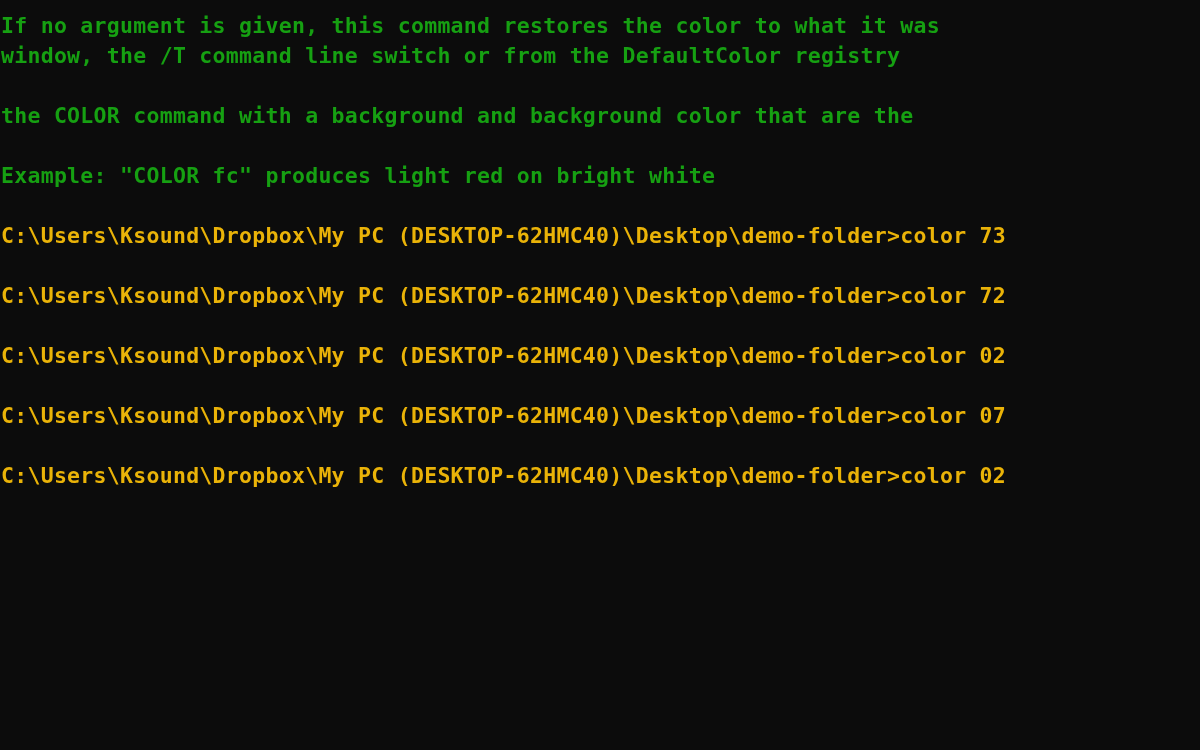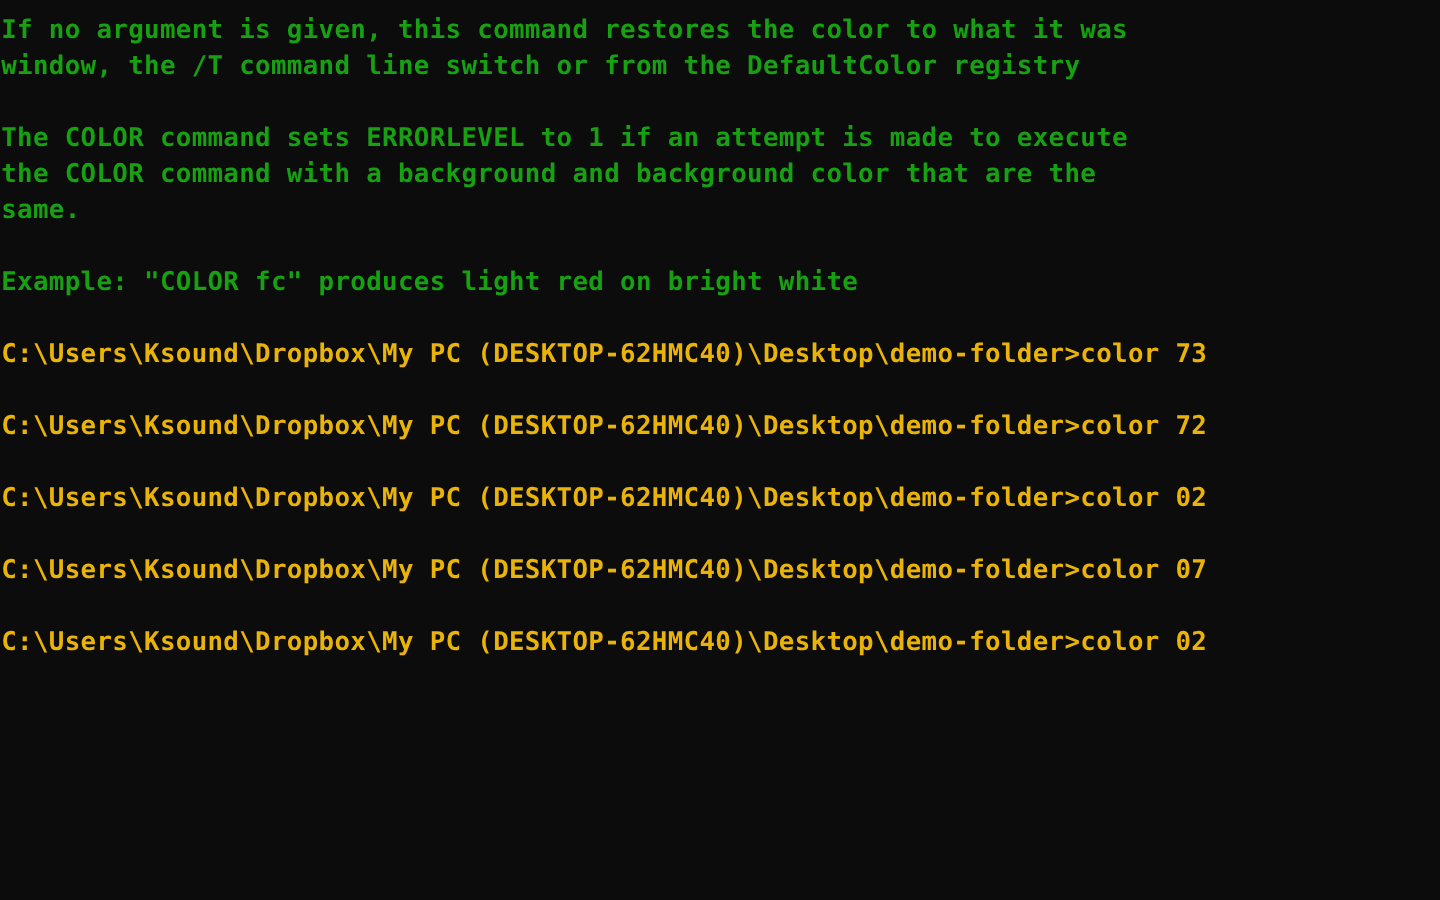--- a/index.html
+++ b/index.html
@@ -52,23 +52,21 @@
 </style>
 </head>
 <body>
 
 <div id="terminal">
   <div id="console-output">
 
     <span class="line">If no argument is given, this command restores the color to what it was</span>
     <span class="line">window, the /T command line switch or from the DefaultColor registry</span>
     <span class="line blank"></span>
-    <span class="line">The COLOR command sets ERRORLEVEL to 1 if an attempt is made to execute</span>
     <span class="line">the COLOR command with a background and background color that are the</span>
-    <span class="line">same.</span>
     <span class="line blank"></span>
     <span class="line">Example: "COLOR fc" produces light red on bright white</span>
     <span class="line blank"></span>
     <span class="line prompt-line">C:\Users\Ksound\Dropbox\My PC (DESKTOP-62HMC40)\Desktop\demo-folder&gt;color 73</span>
     <span class="line blank"></span>
     <span class="line prompt-line">C:\Users\Ksound\Dropbox\My PC (DESKTOP-62HMC40)\Desktop\demo-folder&gt;color 72</span>
     <span class="line blank"></span>
     <span class="line prompt-line">C:\Users\Ksound\Dropbox\My PC (DESKTOP-62HMC40)\Desktop\demo-folder&gt;color 02</span>
     <span class="line blank"></span>
     <span class="line prompt-line">C:\Users\Ksound\Dropbox\My PC (DESKTOP-62HMC40)\Desktop\demo-folder&gt;color 07</span>

